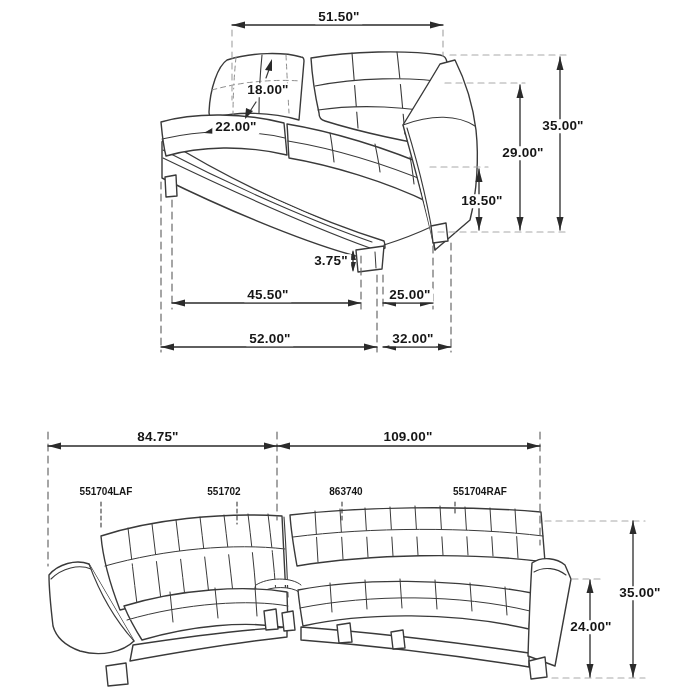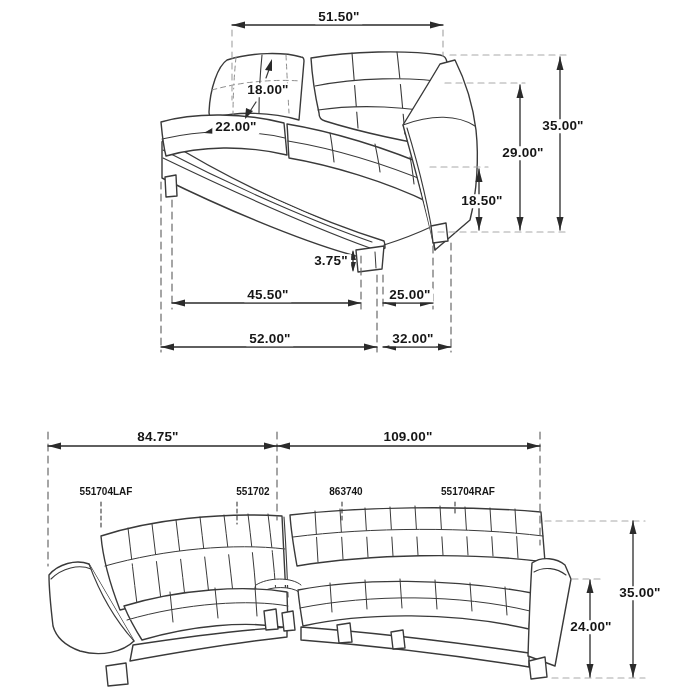--- a/index.html
+++ b/index.html
@@ -255,17 +255,17 @@
   <span class="dim-label" style="left:410px;top:295px">25.00"</span>
   <span class="dim-label" style="left:270px;top:339px">52.00"</span>
   <span class="dim-label" style="left:413px;top:339px">32.00"</span>
 
   <span class="dim-label" style="left:158px;top:437px">84.75"</span>
   <span class="dim-label" style="left:408px;top:437px">109.00"</span>
   <span class="dim-label" style="left:640px;top:593px">35.00"</span>
   <span class="dim-label" style="left:591px;top:627px">24.00"</span>
 
   <span class="part-label" style="left:106px;top:492px">551704LAF</span>
-  <span class="part-label" style="left:253px;top:492px">551702</span>
+  <span class="part-label" style="left:224px;top:492px">551702</span>
   <span class="part-label" style="left:346px;top:492px">863740</span>
-  <span class="part-label" style="left:468px;top:492px">551704RAF</span>
+  <span class="part-label" style="left:480px;top:492px">551704RAF</span>
 
 </div>
 
 </body></html>

